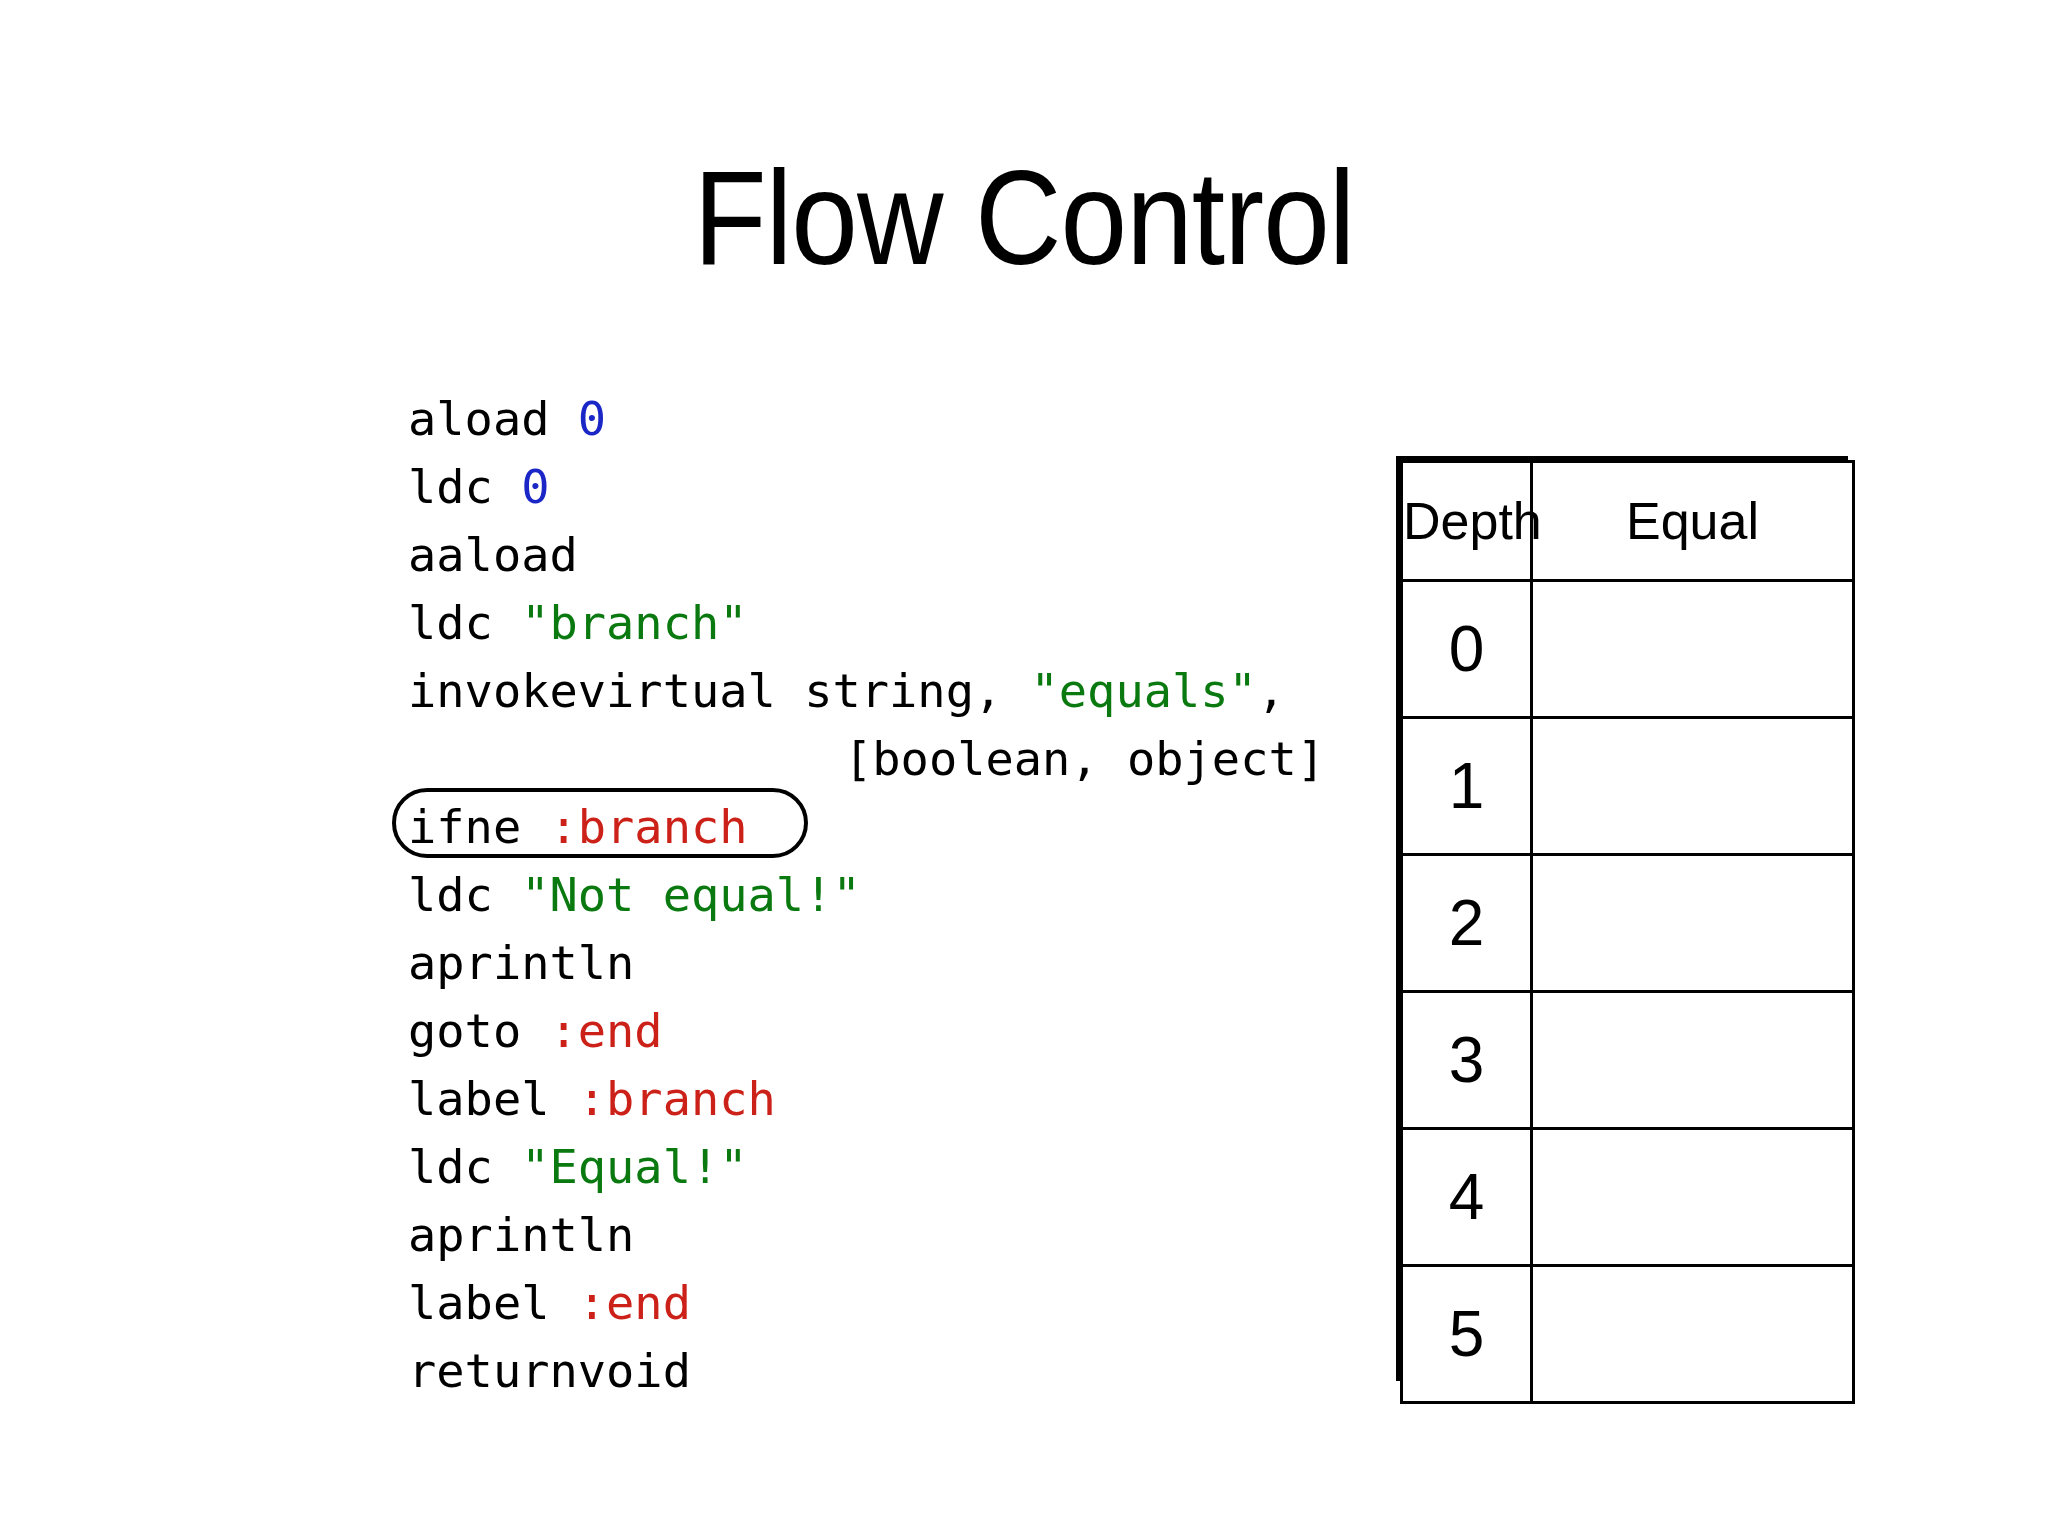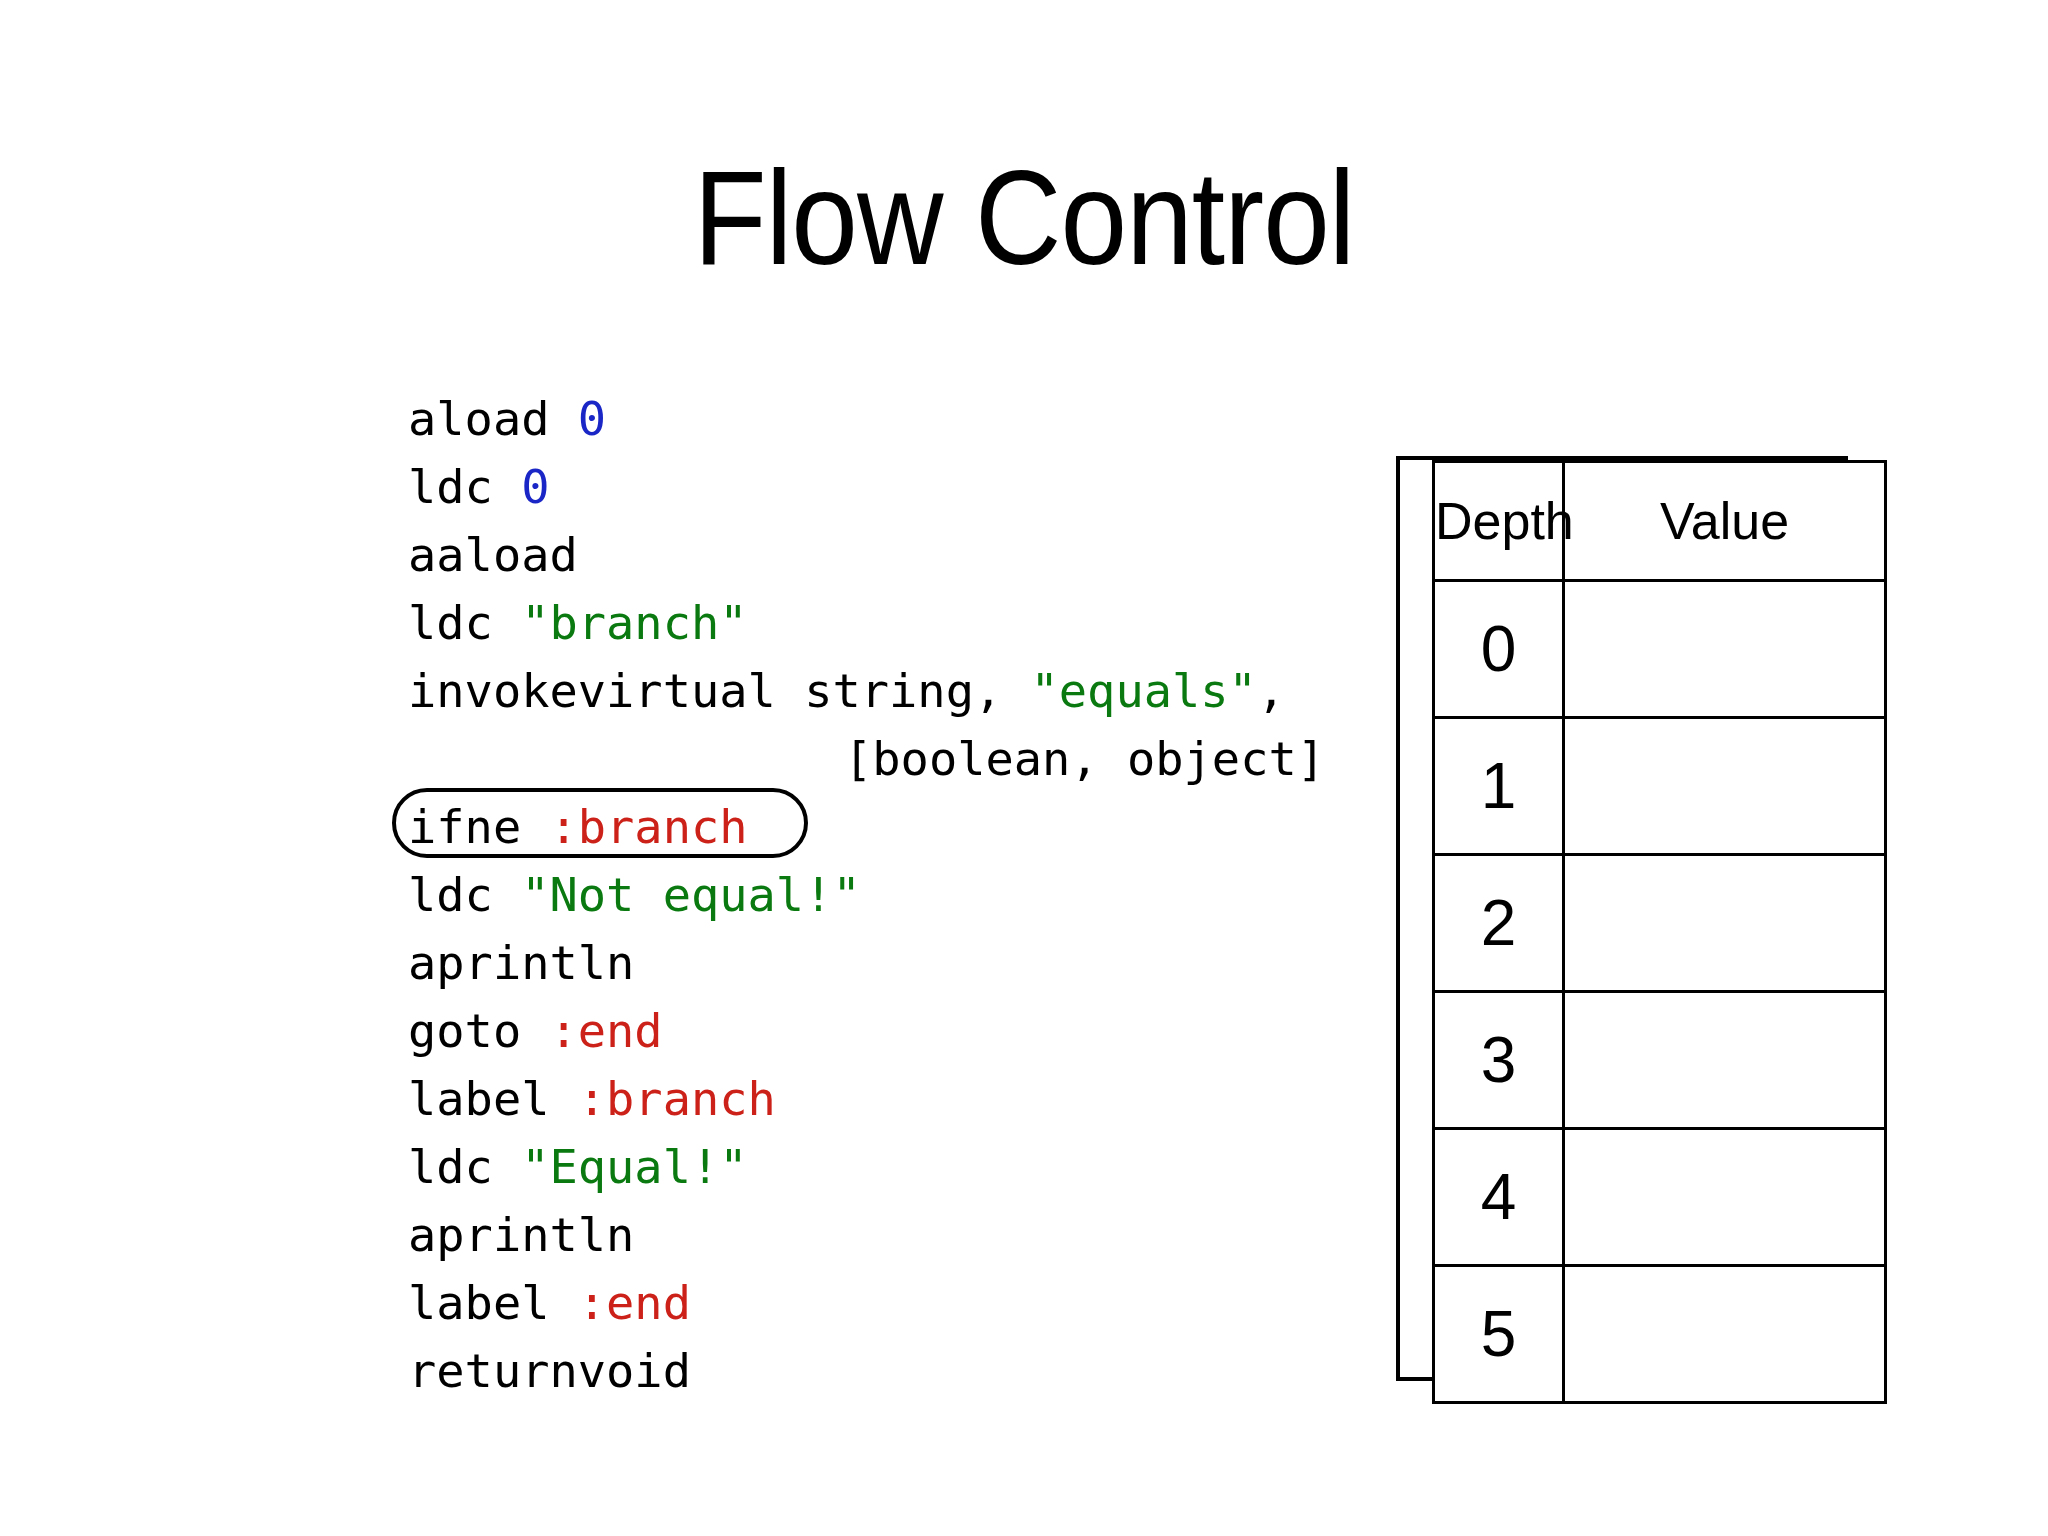--- a/index.html
+++ b/index.html
@@ -80,21 +80,20 @@
   #stack-table {
     position: absolute;
     left: 1396px;
     top: 456px;
     width: 452px;
     height: 925px;
     border: 4px solid #000000;
     box-sizing: border-box;
     border-collapse: collapse;
     background: #ffffff;
-    padding-left: 32px;
   }
   #stack-table table {
     width: 100%;
     height: 100%;
     border-collapse: collapse;
     table-layout: fixed;
   }
   #stack-table th,
   #stack-table td {
     border: 3px solid #000000;
@@ -135,21 +134,21 @@
 
 <div id="stack-table">
   <table>
     <colgroup>
       <col class="c-depth">
       <col class="c-value">
     </colgroup>
     <thead>
       <tr>
         <th>Depth</th>
-        <th>Value</th>
+        <th>Equal</th>
       </tr>
     </thead>
     <tbody id="stack-table-body">
         <tr>
           <td class="depth-cell">0</td>
           <td class="value-cell"></td>
         </tr>
         <tr>
           <td class="depth-cell">1</td>
           <td class="value-cell"></td>

